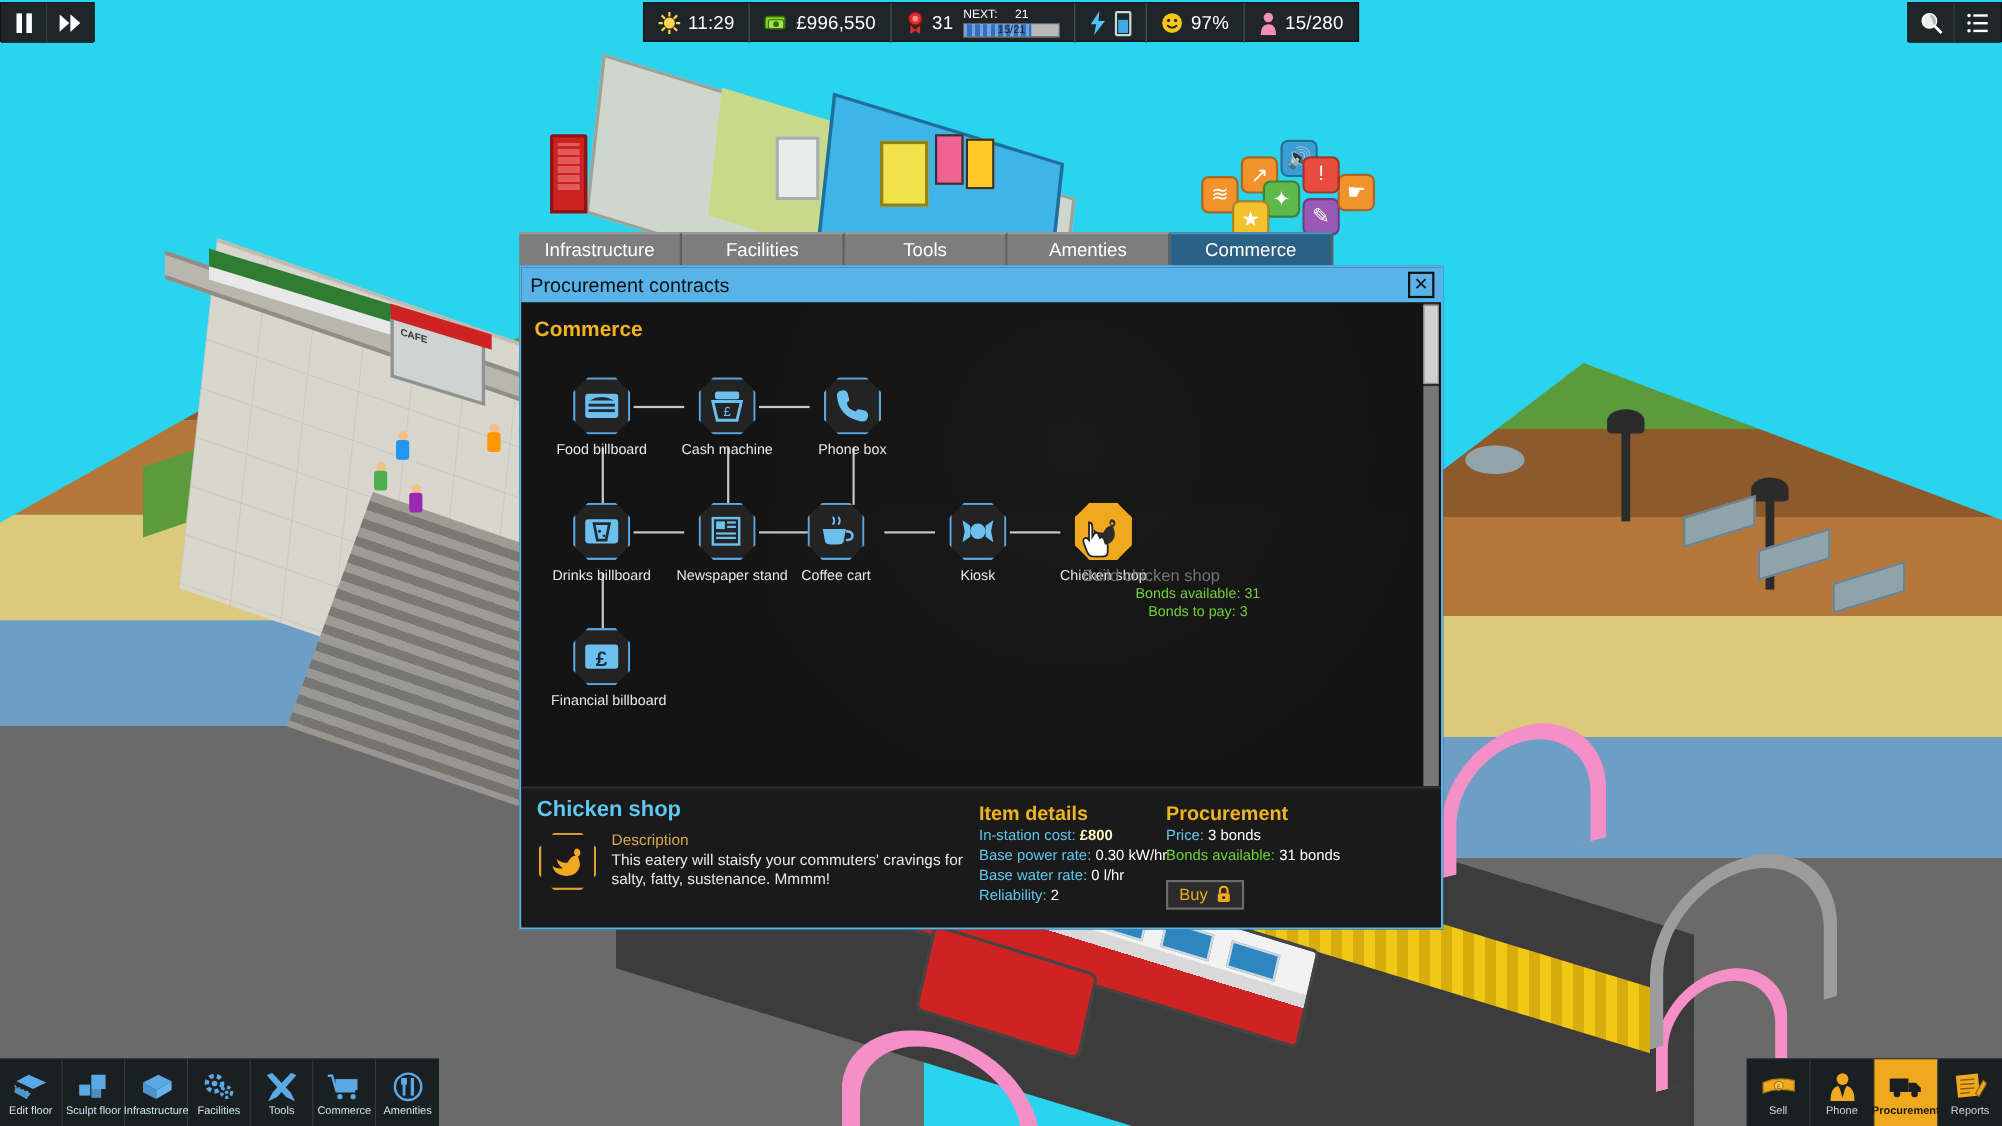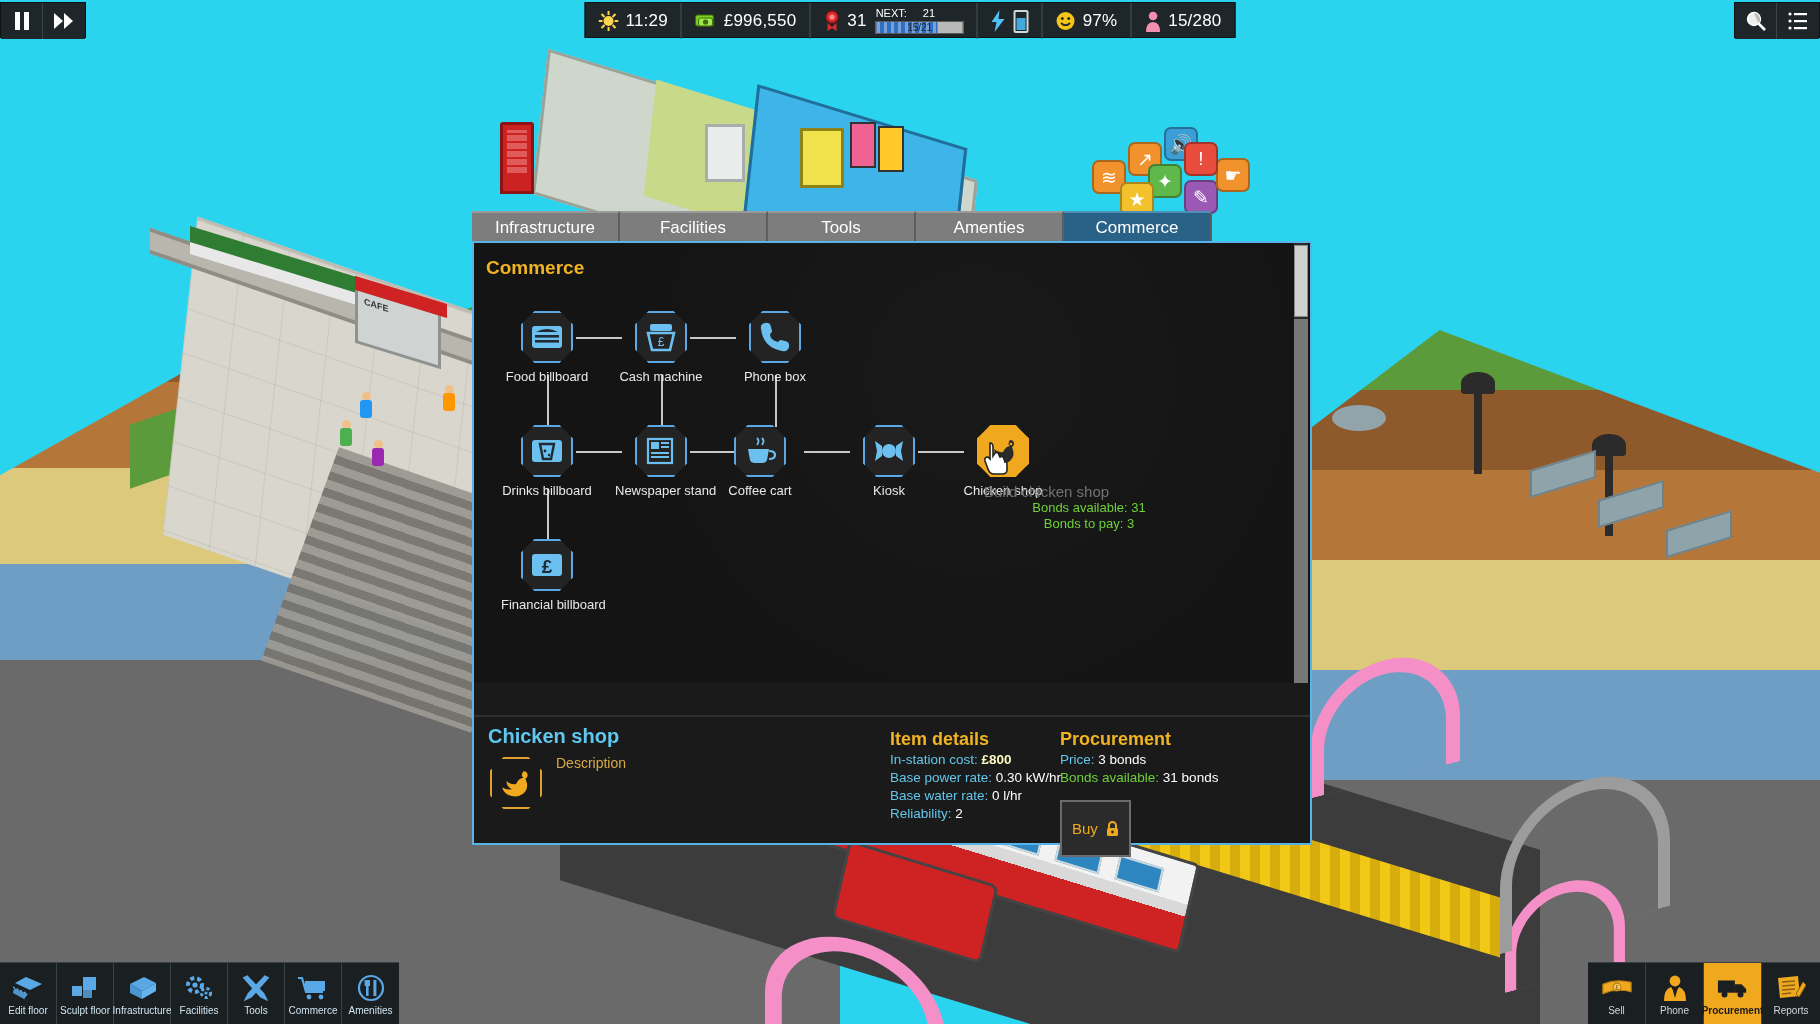--- a/index.html
+++ b/index.html
@@ -251,22 +251,22 @@
   .desc-head { color:#d8a94b; font-size:14px; }
   .desc-txt { color:#e8e8e8; font-size:14px; line-height:18px; margin-top:1px;}
   .col-head { color:#f0b323; font-size:18px; font-weight:bold; }
   .item-col { position:absolute; left:416px; top:12px; width:190px; }
   .proc-col { position:absolute; left:586px; top:12px; width:200px; }
   .kv { font-size:13.5px; line-height:17px; margin-top:1px; }
   .k-blue { color:#63c6ea; }
   .k-green { color:#6fd13a; }
   .v-white { color:#ffffff; }
   .v-green { color:#fef9c3;font-weight:bold; }
-  .buy-btn { margin-top:14px; display:inline-flex; align-items:flex-end; gap:8px;
-    background:#2b2b2b; border:2px solid #6b6b6b; padding:18px 10px; }
+  .buy-btn { margin-top:14px; display:inline-flex; align-items:flex-start; gap:8px;
+    background:#2b2b2b; border:2px solid #6b6b6b; padding:3px 10px; }
   .buy-btn .t { color:#f0a81e; font-size:15px; }
 
   
   .bottombar { position:absolute; bottom:0; left:0; width:100%; height:62px; }
   .tb-group { position:absolute; bottom:0; height:62px; display:flex; background:#1a1f21;
     border-top:1px solid #3a4245; }
   .tb-left { left:0; }
   .tb-right { right:0; }
   .tb-item { width:57px; height:62px; display:flex; flex-direction:column; align-items:center;
     justify-content:center; gap:2px; border-right:1px solid #3a4245; background:#1a1f21; }
@@ -500,20 +500,26 @@
       <div class="tab">
           <span>Amenties</span>
         </div>
       <div class="tab active">
           <span>Commerce</span>
         </div>
     </div>
 
     <div class="dlg-body">
 
+      <div class="dlg-title">
+        <span>Procurement contracts</span>
+        <div class="dlg-close">
+            <span>✕</span>
+          </div>
+      </div>
 
       <div class="dlg-scroll">
         <div class="bg-tex"></div>
         <div class="section-title">Commerce</div>
 
         <div class="tree">
 
           <div class="conn-h" style="left:102px; top:94px; width:46px;"></div>
           <div class="conn-h" style="left:216px; top:94px; width:46px;"></div>
           <div class="conn-v" style="left:73px;  top:132px; height:52px;"></div>
@@ -649,20 +655,21 @@
         <div class="detail-name">Chicken shop</div>
 
         <div class="detail-icon">
           <svg width="36" height="36" viewBox="0 0 34 34">
               <path d="M24 6 Q28 6 28 10 Q28 12 26 13 L27 16 Q29 22 24 27 Q19 31 12 29 Q5 27 4 21 Q8 24 13 23 Q8 20 8 15 Q12 19 17 18 Q20 12 24 12 Q21 10 24 6 Z" fill="#f0a81e"></path>
             </svg>
         </div>
 
         <div class="desc-col">
           <div class="desc-head">Description</div>
+          <div class="desc-txt">This eatery will staisfy your commuters' cravings for salty, fatty, sustenance. Mmmm!</div>
         </div>
 
         <div class="item-col">
           <div class="col-head">Item details</div>
           <div class="kv">
             <span class="k-blue">In-station cost:</span>
             <span class="v-green">£800</span>
           </div>
           <div class="kv">
             <span class="k-blue">Base power rate:</span>

